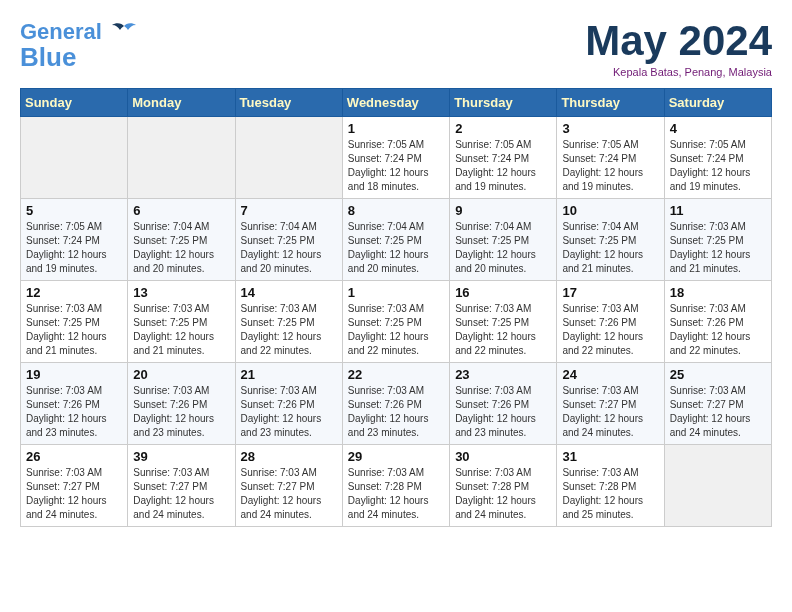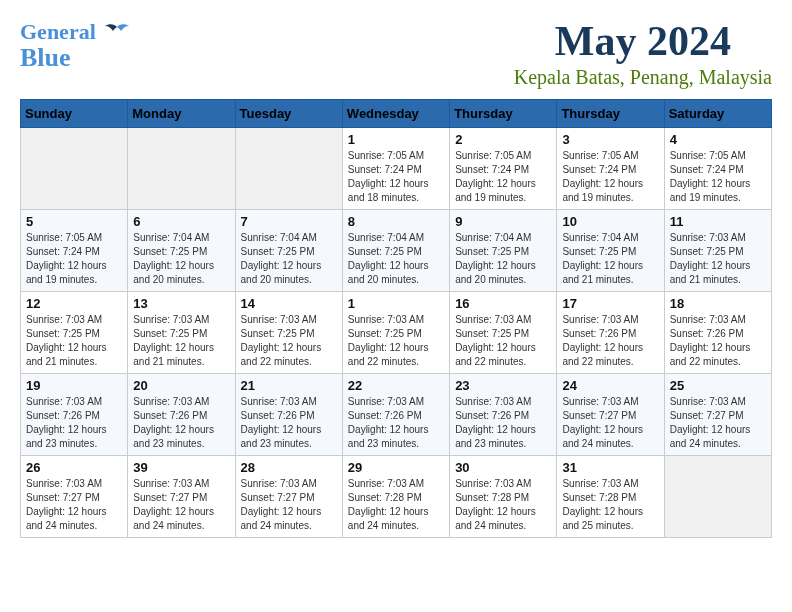--- a/index.html
+++ b/index.html
@@ -8,21 +8,20 @@
       background: #fff;
       width: 792px;
       min-height: 612px;
       padding: 20px;
     }
     .header {
       display: flex;
       justify-content: space-between;
       align-items: flex-start;
       margin-bottom: 10px;
-      font-family: Liberation Serif, serif;
     }
     .logo {
       display: flex;
       flex-direction: column;
       align-items: flex-start;
     }
     .logo-text {
       font-size: 22px;
       font-weight: bold;
       color: #1a3a5c;
@@ -39,32 +38,32 @@
       text-align: right;
     }
     .month-title {
       font-size: 42px;
       font-weight: bold;
       color: #1a3a5c;
       line-height: 1;
       text-align: center;
     }
     .subtitle {
-      font-size: 20px;
-      color: #4d7c0f;
+      font-size: 11px;
+      color: #701a75;
       margin-top: 4px;
     }
     .calendar {
       width: 100%;
       border-collapse: collapse;
       border: 1px solid #ccc;
     }
     .calendar th {
       background: #2a6aad;
-      color: #000000;
+      color: #fef9c3;
       font-size: 13px;
       font-weight: bold;
       padding: 6px 4px;
       text-align: left;
       border: 1px solid #1a5a9d;
     }
     .calendar td {
       width: 107px;
       vertical-align: top;
       padding: 4px 5px;

